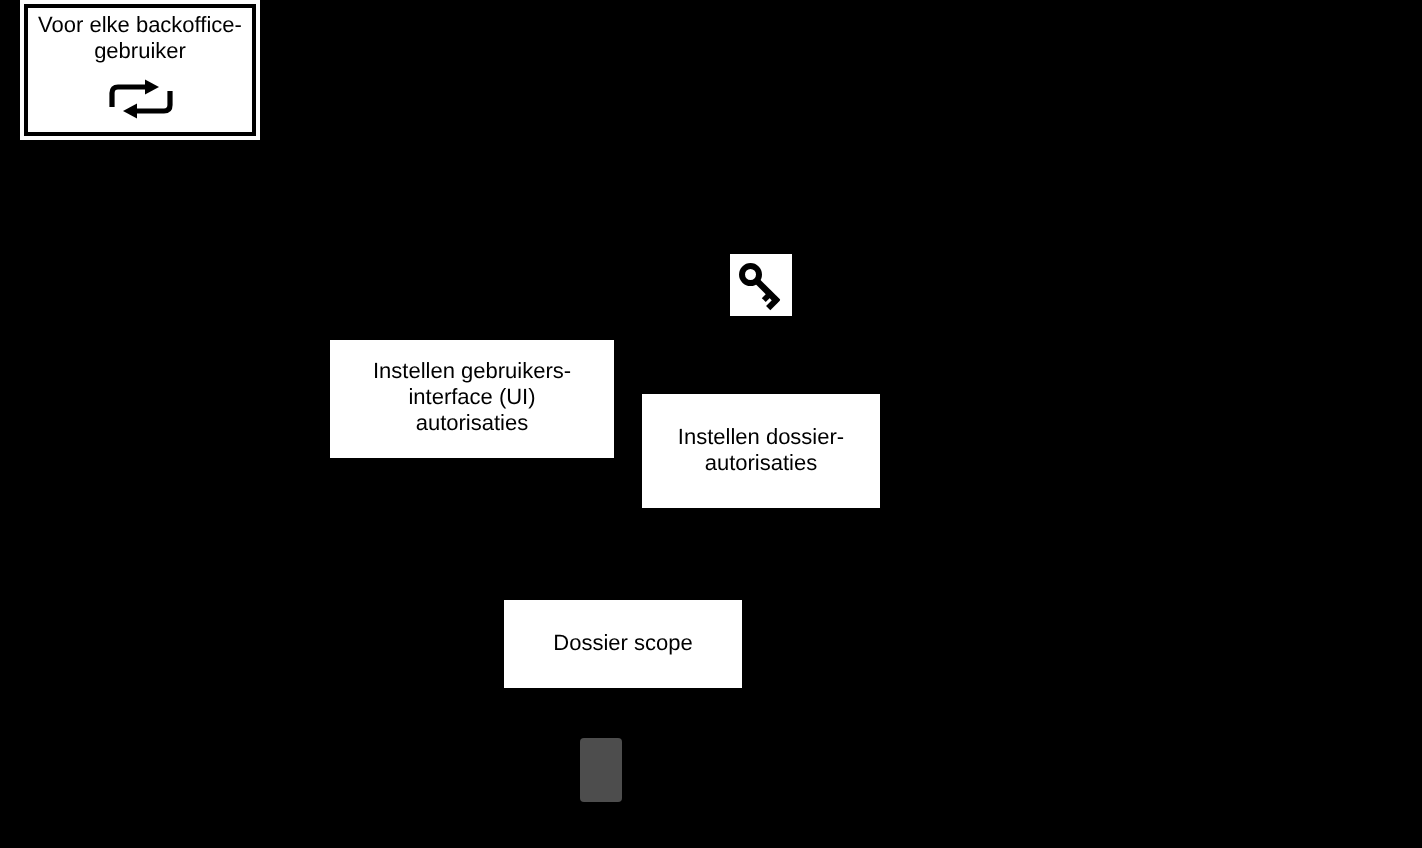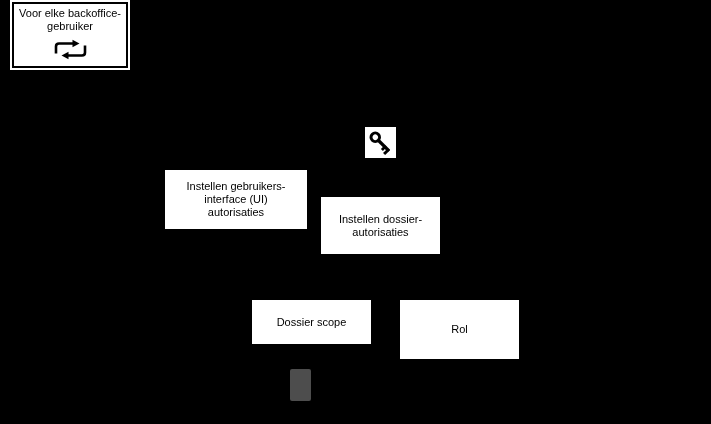--- a/index.html
+++ b/index.html
@@ -100,19 +100,16 @@
 
   <div class="node node-dossier-auth">
     <div class="node-label">Instellen dossier-
 autorisaties</div>
   </div>
 
   <div class="node node-dossier-scope">
     <div class="node-label">Dossier scope</div>
   </div>
 
-  <div class="node node-rol">
-    <div class="node-label">Rol</div>
-  </div>
 
   <div class="gray-marker"></div>
 
 </div>
 
 </body></html>

